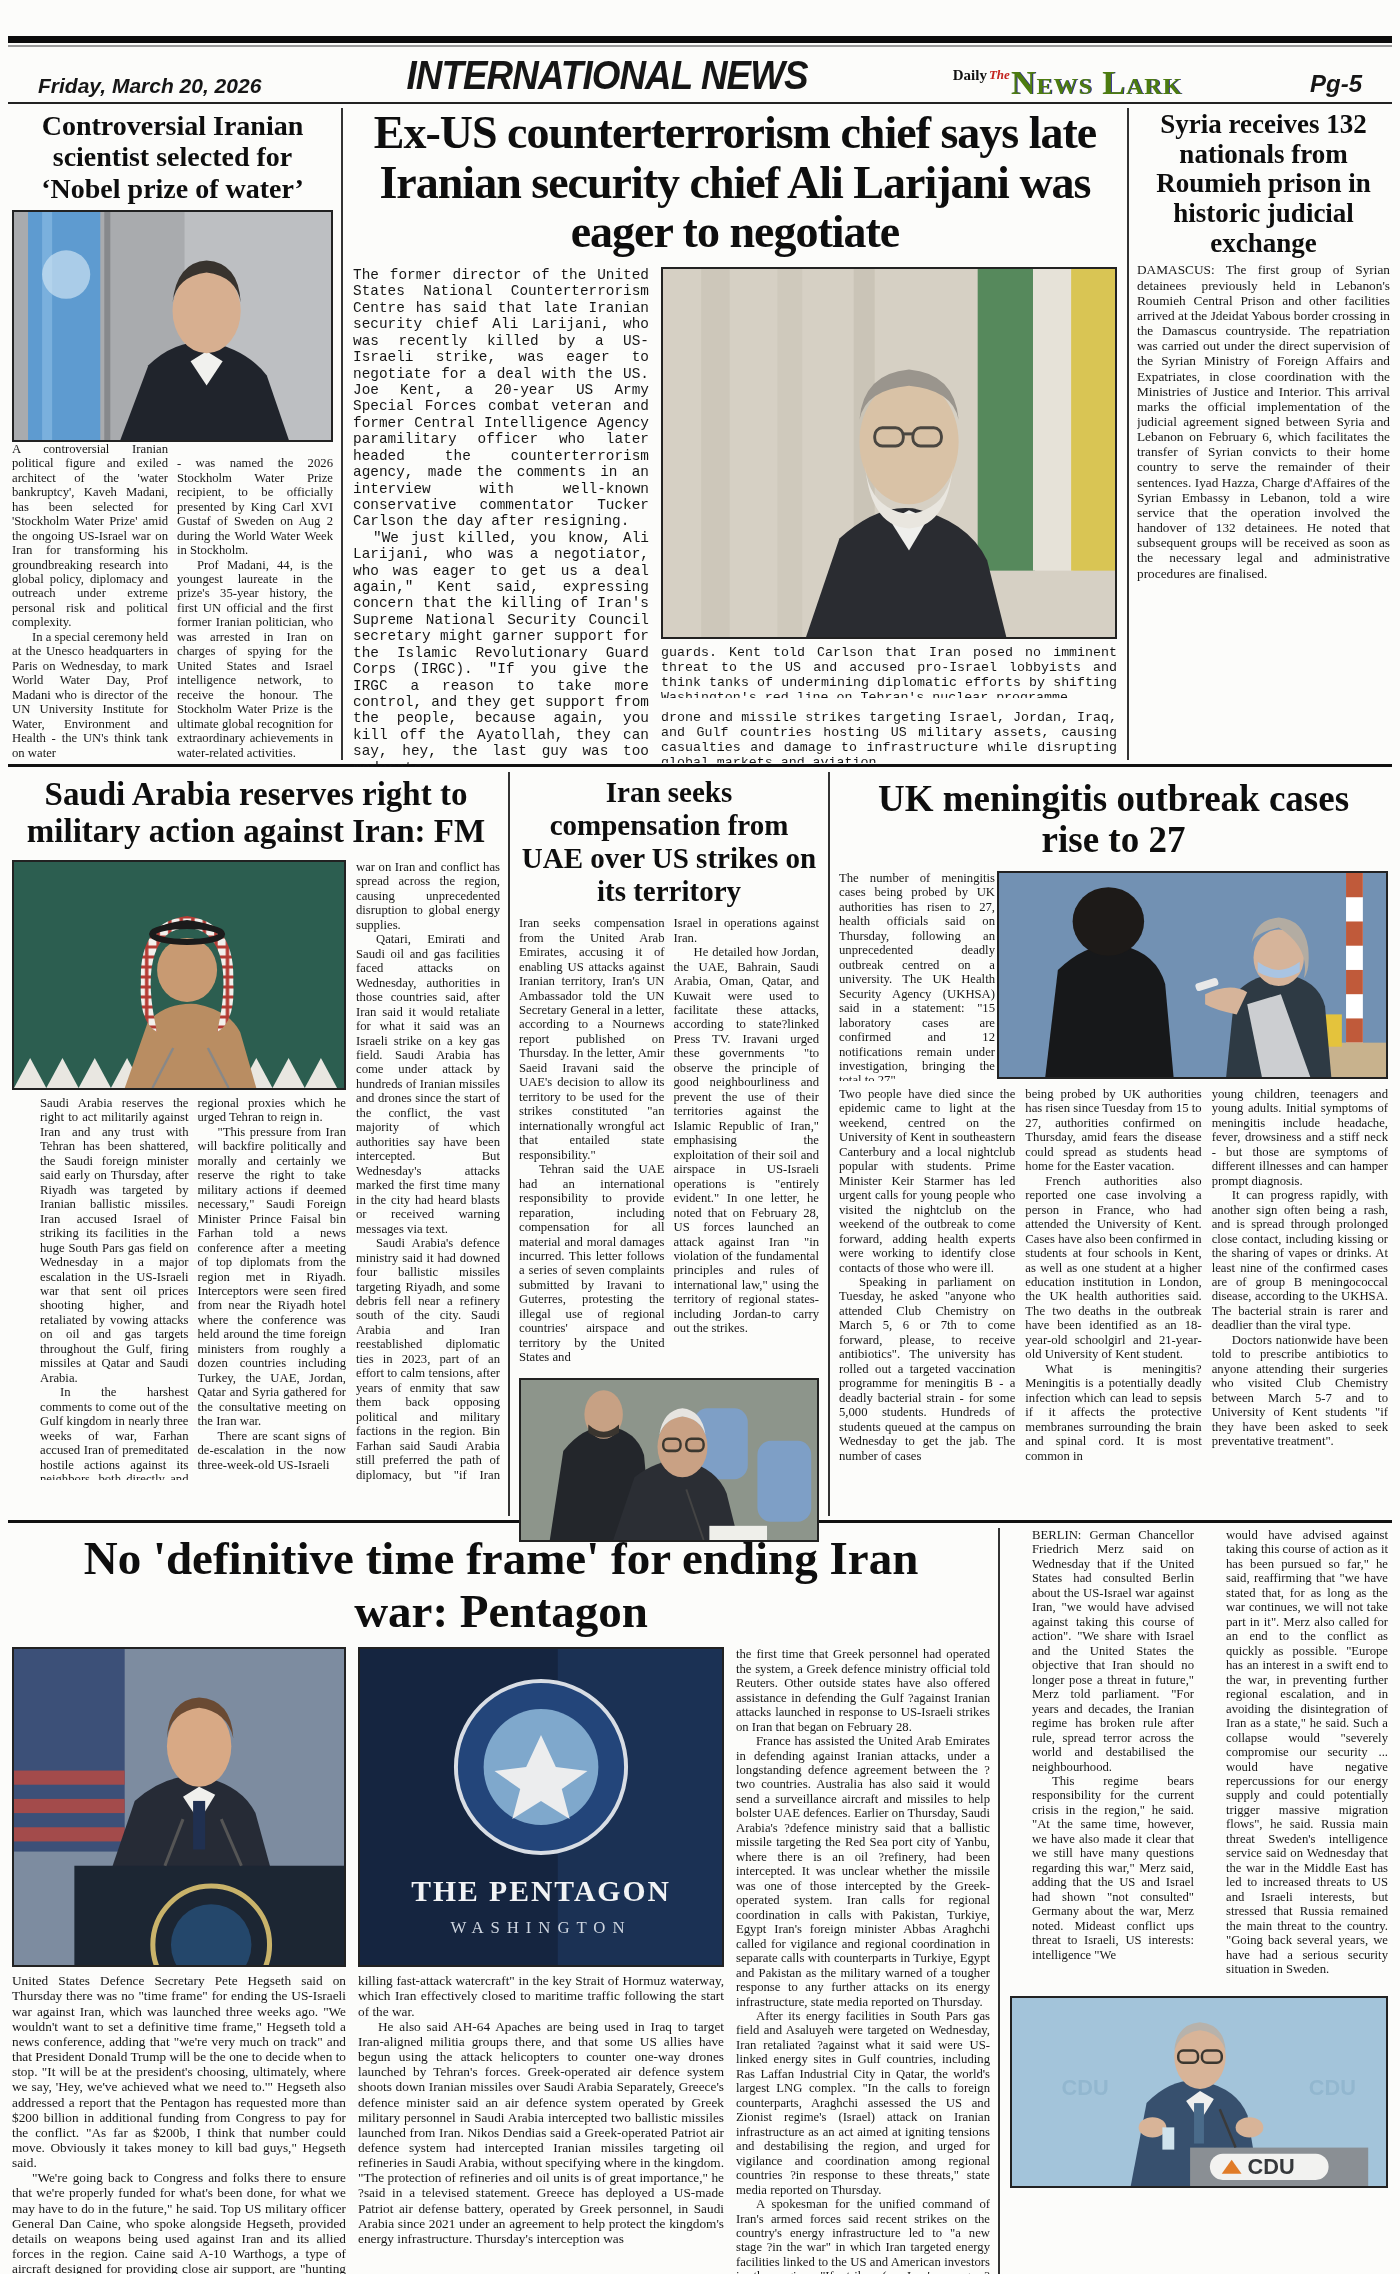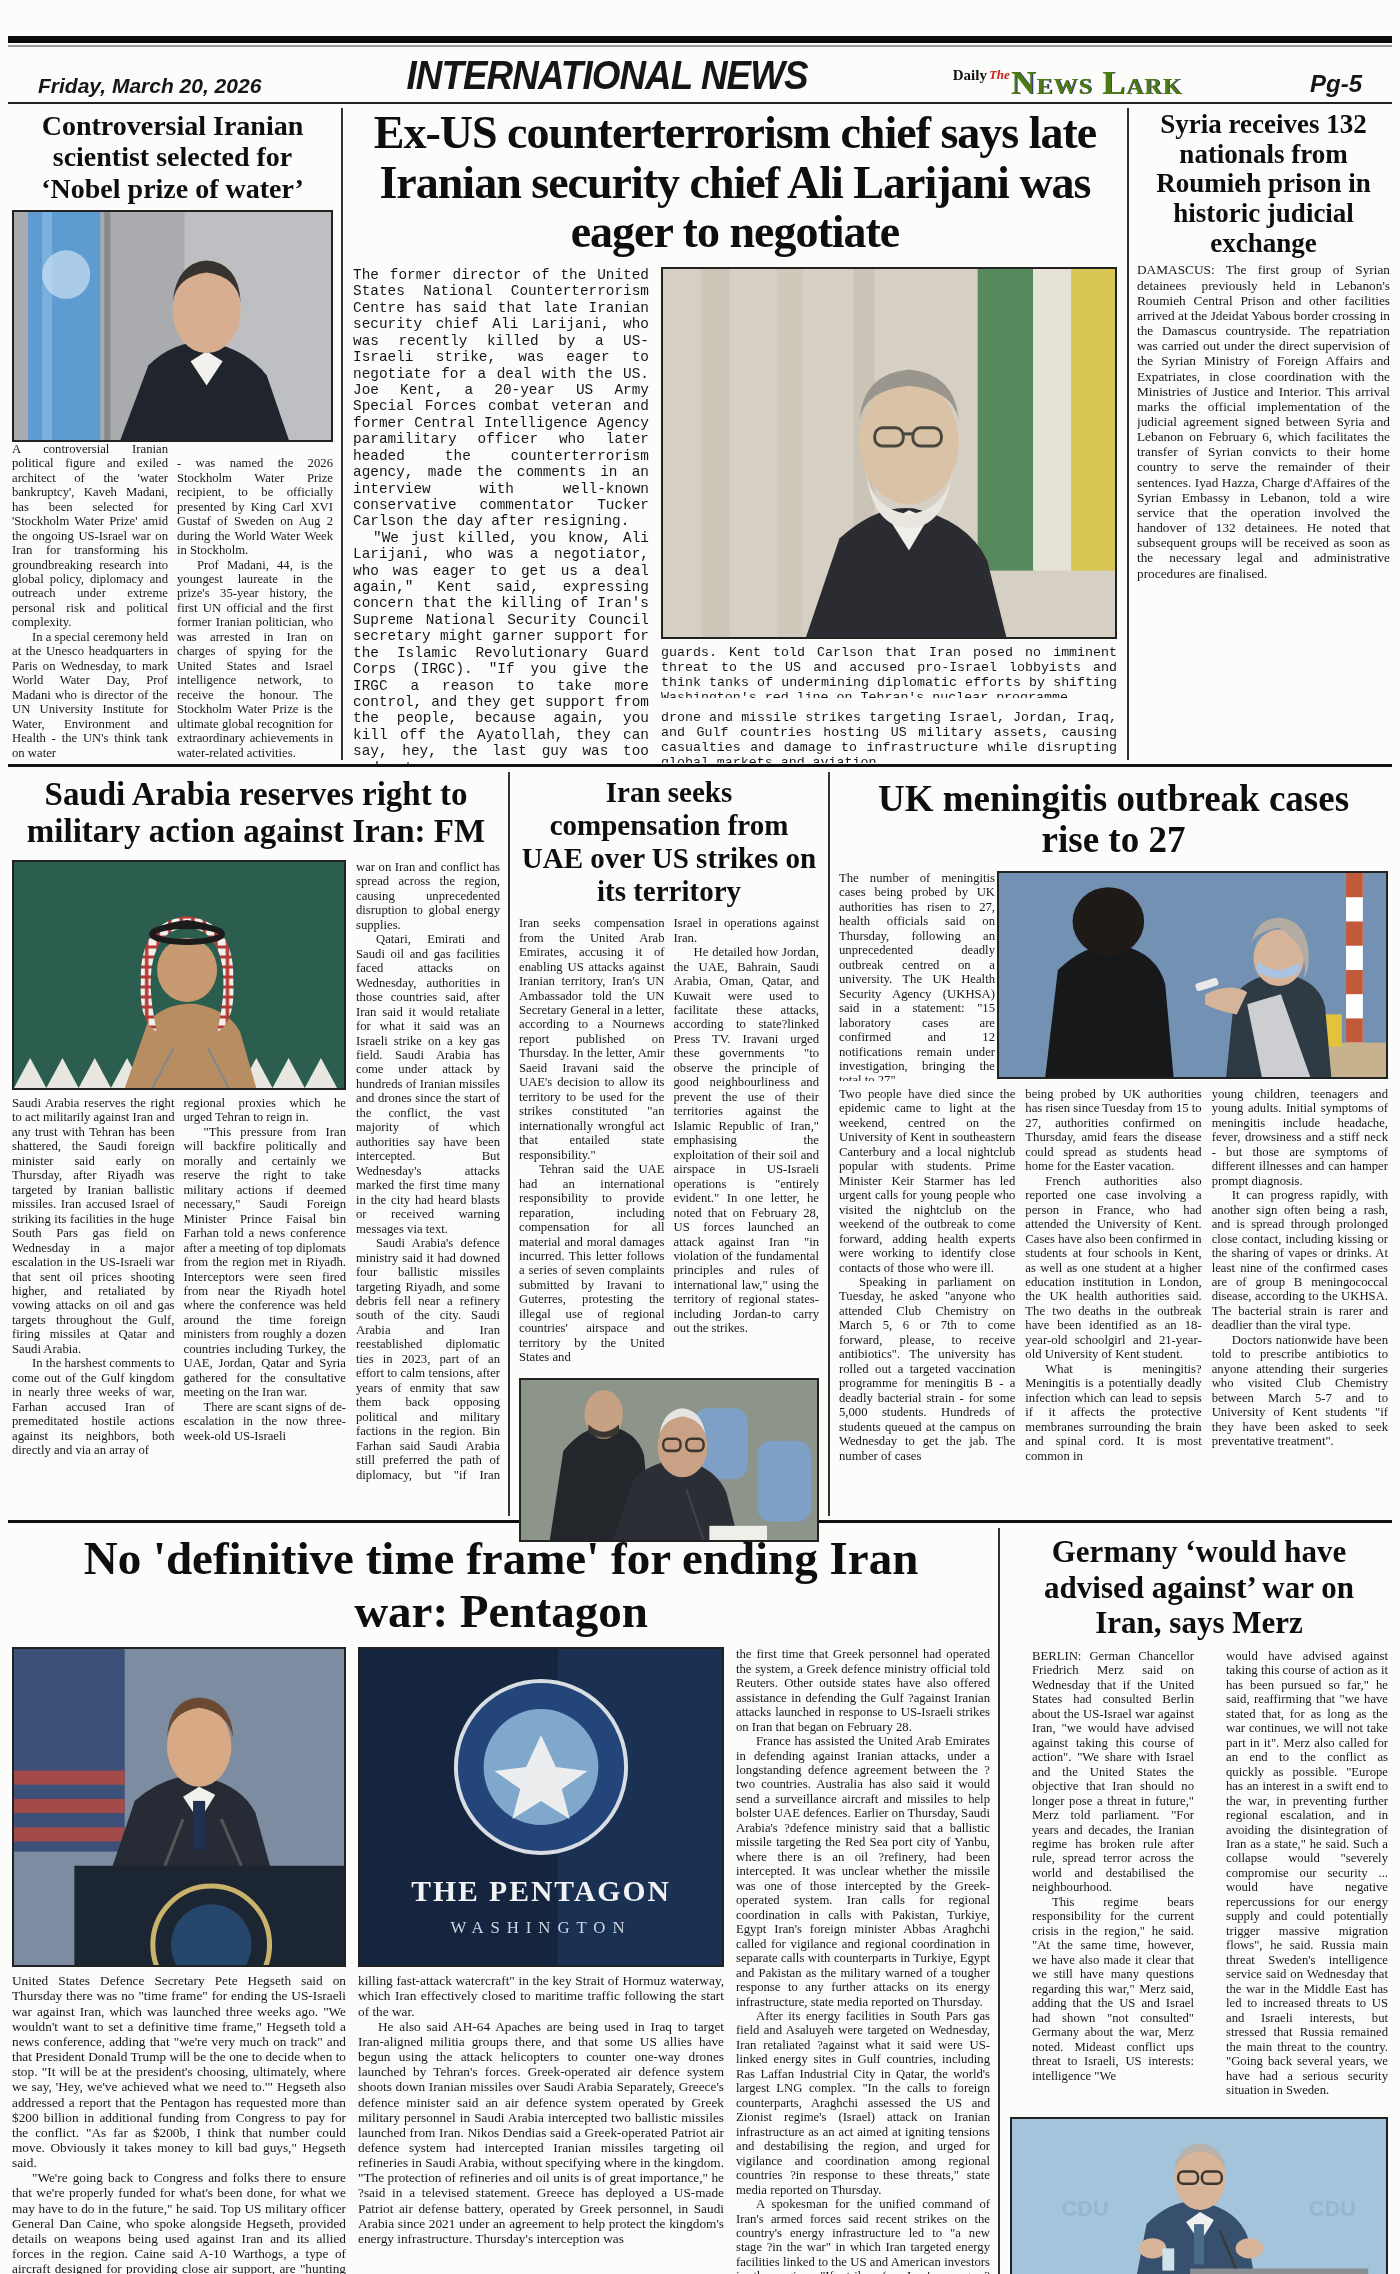--- a/index.html
+++ b/index.html
@@ -60,21 +60,21 @@
   .syria-body { height:462px; }
 
   .band-mid { display:flex; height:744px; }
   .art-saudi { width:500px; padding:0 8px 0 4px; }
   .art-iran { width:322px; border-left:2px solid #333; border-right:2px solid #333; padding:0 9px; }
   .art-uk { flex:1; padding:0 4px 0 9px; }
 
   .saudi-grid { display:flex; gap:10px; }
   .saudi-left { width:334px; }
   .fig-saudi { height:230px; }
-  .saudi-left .two-cols { height:384px; }
+  .saudi-left .two-cols { height:384px;margin-left:28px; }
   .saudi-right { flex:1; height:622px; }
 
   .art-iran .two-cols { height:462px; }
   .fig-iranun { height:164px; margin-top:4px; }
 
   .uk-toprow { display:flex; gap:2px; height:210px; }
   .uk-intro { width:156px; height:210px; }
   .uk-fig { flex:1; height:208px; }
   .uk-cols { display:flex; gap:10px; height:430px; margin-top:6px; }
   .uk-cols > div { flex:1; }
@@ -384,21 +384,20 @@
               <p>the first time that Greek personnel had operated the system, a Greek defence ministry official told Reuters.  Other outside states have also offered assistance in defending the Gulf ?against Iranian attacks launched in response to US-Israeli strikes on Iran that began on February 28.</p>
               <p>France has assisted the United Arab Emirates in defending against Iranian attacks, under a longstanding defence agreement between the ?two countries.  Australia has also said it would send a surveillance aircraft and missiles to help bolster UAE defences.  Earlier on Thursday, Saudi Arabia's ?defence ministry said that a ballistic missile targeting the Red Sea port city of Yanbu, where there is an oil ?refinery, had been intercepted.  It was unclear whether the missile was one of those intercepted by the Greek-operated system.  Iran calls for regional coordination in calls with Pakistan, Turkiye, Egypt Iran's foreign minister Abbas Araghchi called for vigilance and regional coordination in separate calls with counterparts in Turkiye, Egypt and Pakistan as the military warned of a tougher response to any further attacks on its energy infrastructure, state media reported on Thursday.</p>
               <p>After its energy facilities in South Pars gas field and Asaluyeh were targeted on Wednesday, Iran retaliated ?against what it said were US-linked energy sites in Gulf countries, including Ras Laffan Industrial City in Qatar, the world's largest LNG complex.  "In the calls to foreign counterparts, Araghchi assessed the US and Zionist regime's (Israel) attack on Iranian infrastructure as an act aimed at igniting tensions and destabilising the region, and urged for vigilance and coordination among regional countries ?in response to these threats," state media reported on Thursday.</p>
               <p>A spokesman for the unified command of Iran's armed forces said recent strikes on the country's energy infrastructure led to "a new stage ?in the war" in which Iran targeted energy facilities linked to the US and American investors in the region.  "If strikes (on Iran's energy ?infrastructure) happen again, further attacks on your energy infrastructure and that of your allies will not stop until ?it is completely destroyed, and our response will be much more severe," Ebrahim Zolfaqari said according to state media.  Iran strikes Gulf energy hubs  Iranian aerial attacks on its own gas facilities marks a further escalation of the nearly three-week war.</p>
             </div>
         </div>
       </div>
     </article>
 
     <article class="art-germany">
-      <h2 class="hl-germany">Germany ‘would have advised against’ war on Iran, says Merz</h2>
       <div class="ger-cols fs-s">
         <div class="bodycol">
             <p>BERLIN: German Chancellor Friedrich Merz said on Wednesday that if the United States had consulted Berlin about the US-Israel war against Iran, "we would have advised against taking this course of action".  "We share with Israel and the United States the objective that Iran should no longer pose a threat in future," Merz told parliament.  "For years and decades, the Iranian regime has broken rule after rule, spread terror across the world and destabilised the neighbourhood.</p>
             <p>This regime bears responsibility for the current crisis in the region," he said.  "At the same time, however, we have also made it clear that we still have many questions regarding this war," Merz said, adding that the US and Israel had shown "not consulted" Germany about the war, Merz noted.  Mideast conflict ups threat to Israeli, US interests: intelligence  "We</p>
           </div>
         <div class="bodycol">
             <p>would have advised against taking this course of action as it has been pursued so far," he said, reaffirming that "we have stated that, for as long as the war continues, we will not take part in it".  Merz also called for an end to the conflict as quickly as possible.  "Europe has an interest in a swift end to the war, in preventing further regional escalation, and in avoiding the disintegration of Iran as a state," he said.  Such a collapse would "severely compromise our security ... would have negative repercussions for our energy supply and could potentially trigger massive migration flows", he said.  Russia main threat  Sweden's intelligence service said on Wednesday that the war in the Middle East has led to increased threats to US and Israeli interests, but stressed that Russia remained the main threat to the country.  "Going back several years, we have had a serious security situation in Sweden.</p>
           </div>
       </div>
       <figure class="photo fig-merz">

